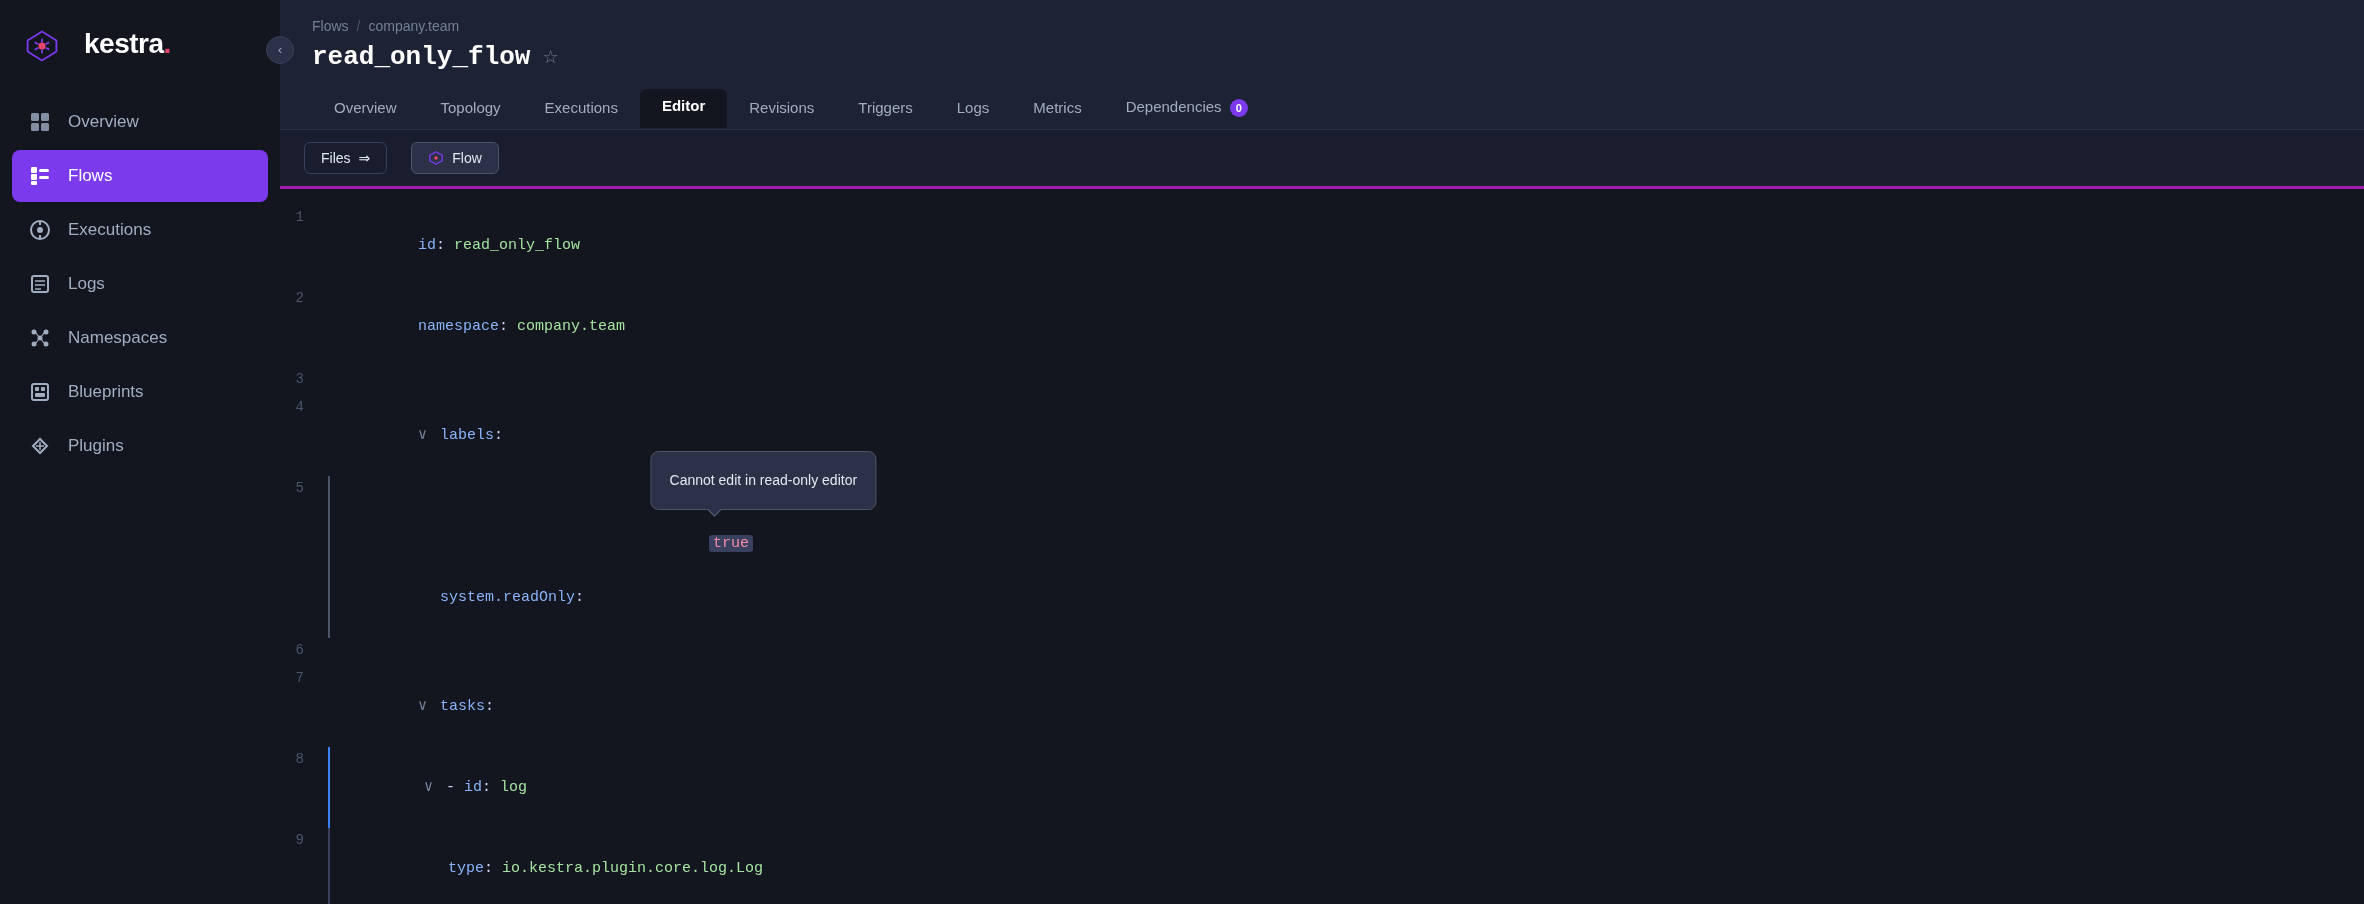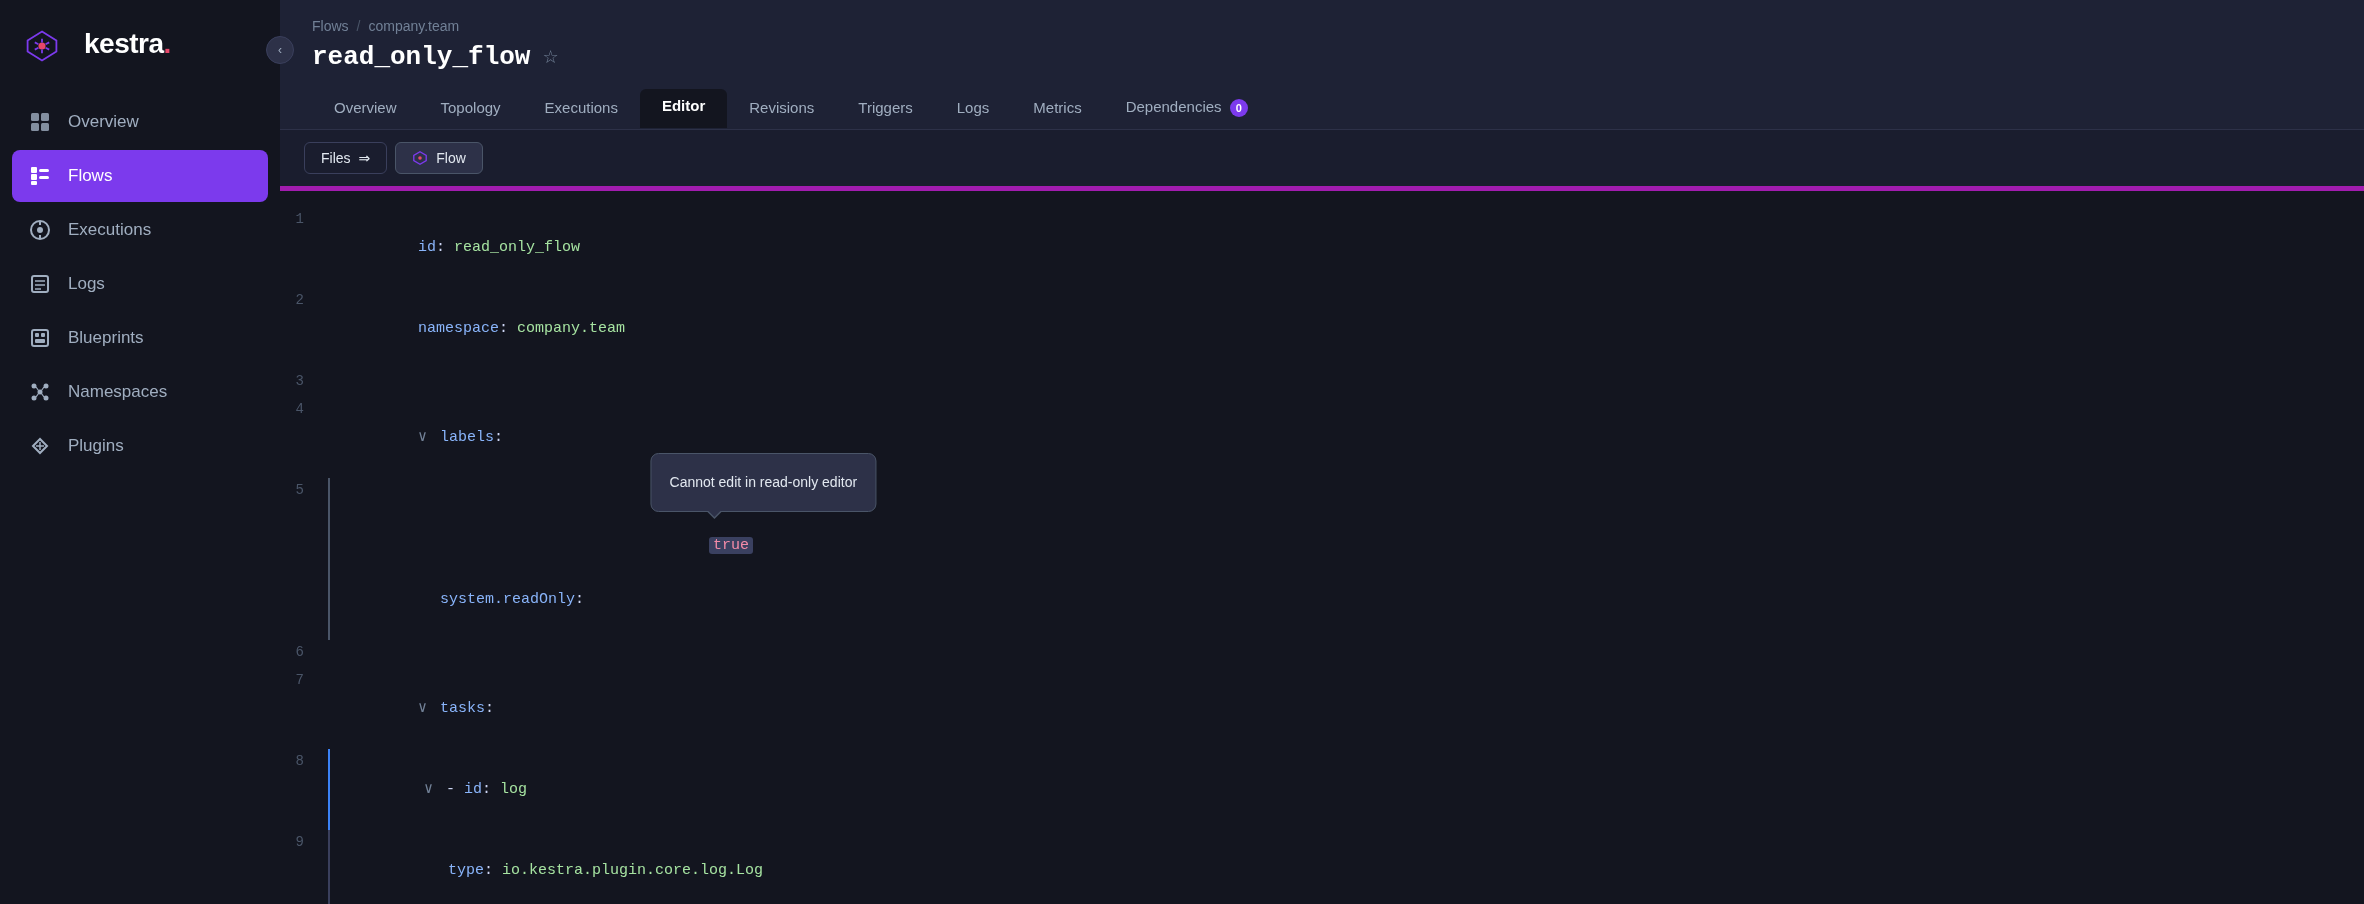--- a/index.html
+++ b/index.html
@@ -185,24 +185,24 @@
       flex: 1;
       background: #13151f;
       display: flex;
       flex-direction: column;
       overflow: hidden;
     }
 
     .editor-toolbar {
       display: flex;
       align-items: center;
-      gap: 8px;
+      gap: 24px;
       padding: 12px 24px;
       background: #1a1d2e;
-      border-bottom: 5px solid #a21caf;
+      border-bottom: 3px solid #a21caf;
     }
 
     .toolbar-btn {
       display: flex;
       align-items: center;
       gap: 8px;
       padding: 7px 16px;
       border-radius: 6px;
       font-size: 14px;
       cursor: pointer;
@@ -412,49 +412,49 @@
           <line x1="6" y1="12" x2="16" y2="12" stroke="currentColor" stroke-width="1.5"></line>
           <line x1="6" y1="16" x2="12" y2="16" stroke="currentColor" stroke-width="1.5"></line>
         </svg>
       </span>
       <span>Logs</span>
     </div>
 
     <div class="nav-item">
       <span class="nav-icon">
         <svg width="22" height="22" viewBox="0 0 22 22" fill="none">
-          <rect x="3" y="3" width="16" height="16" rx="2" stroke="currentColor" stroke-width="2" fill="none"></rect>
-          <rect x="6" y="6" width="4" height="4" rx="1" fill="currentColor"></rect>
-          <rect x="12" y="6" width="4" height="4" rx="1" fill="currentColor"></rect>
-          <rect x="6" y="12" width="10" height="4" rx="1" fill="currentColor"></rect>
-        </svg>
-      </span>
-      <span>Blueprints</span>
-    </div>
-
-    <div class="nav-item">
-      <span class="nav-icon">
-        <svg width="22" height="22" viewBox="0 0 22 22" fill="none">
           <circle cx="5" cy="5" r="2.5" fill="currentColor"></circle>
           <circle cx="17" cy="5" r="2.5" fill="currentColor"></circle>
           <circle cx="5" cy="17" r="2.5" fill="currentColor"></circle>
           <circle cx="17" cy="17" r="2.5" fill="currentColor"></circle>
           <circle cx="11" cy="11" r="2.5" fill="currentColor"></circle>
           <line x1="7" y1="6" x2="9.5" y2="9.5" stroke="currentColor" stroke-width="1.2"></line>
           <line x1="15" y1="6" x2="12.5" y2="9.5" stroke="currentColor" stroke-width="1.2"></line>
           <line x1="7" y1="16" x2="9.5" y2="12.5" stroke="currentColor" stroke-width="1.2"></line>
           <line x1="15" y1="16" x2="12.5" y2="12.5" stroke="currentColor" stroke-width="1.2"></line>
         </svg>
       </span>
       <span>Namespaces</span>
     </div>
 
     <div class="nav-item">
       <span class="nav-icon">
         <svg width="22" height="22" viewBox="0 0 22 22" fill="none">
+          <rect x="3" y="3" width="16" height="16" rx="2" stroke="currentColor" stroke-width="2" fill="none"></rect>
+          <rect x="6" y="6" width="4" height="4" rx="1" fill="currentColor"></rect>
+          <rect x="12" y="6" width="4" height="4" rx="1" fill="currentColor"></rect>
+          <rect x="6" y="12" width="10" height="4" rx="1" fill="currentColor"></rect>
+        </svg>
+      </span>
+      <span>Blueprints</span>
+    </div>
+
+    <div class="nav-item">
+      <span class="nav-icon">
+        <svg width="22" height="22" viewBox="0 0 22 22" fill="none">
           <path d="M4 11 L11 4 L18 11 L11 18 Z" stroke="currentColor" stroke-width="2" fill="none"></path>
           <line x1="11" y1="7" x2="11" y2="15" stroke="currentColor" stroke-width="1.5"></line>
           <line x1="7" y1="11" x2="15" y2="11" stroke="currentColor" stroke-width="1.5"></line>
         </svg>
       </span>
       <span>Plugins</span>
     </div>
 
   </nav>
 </div>

